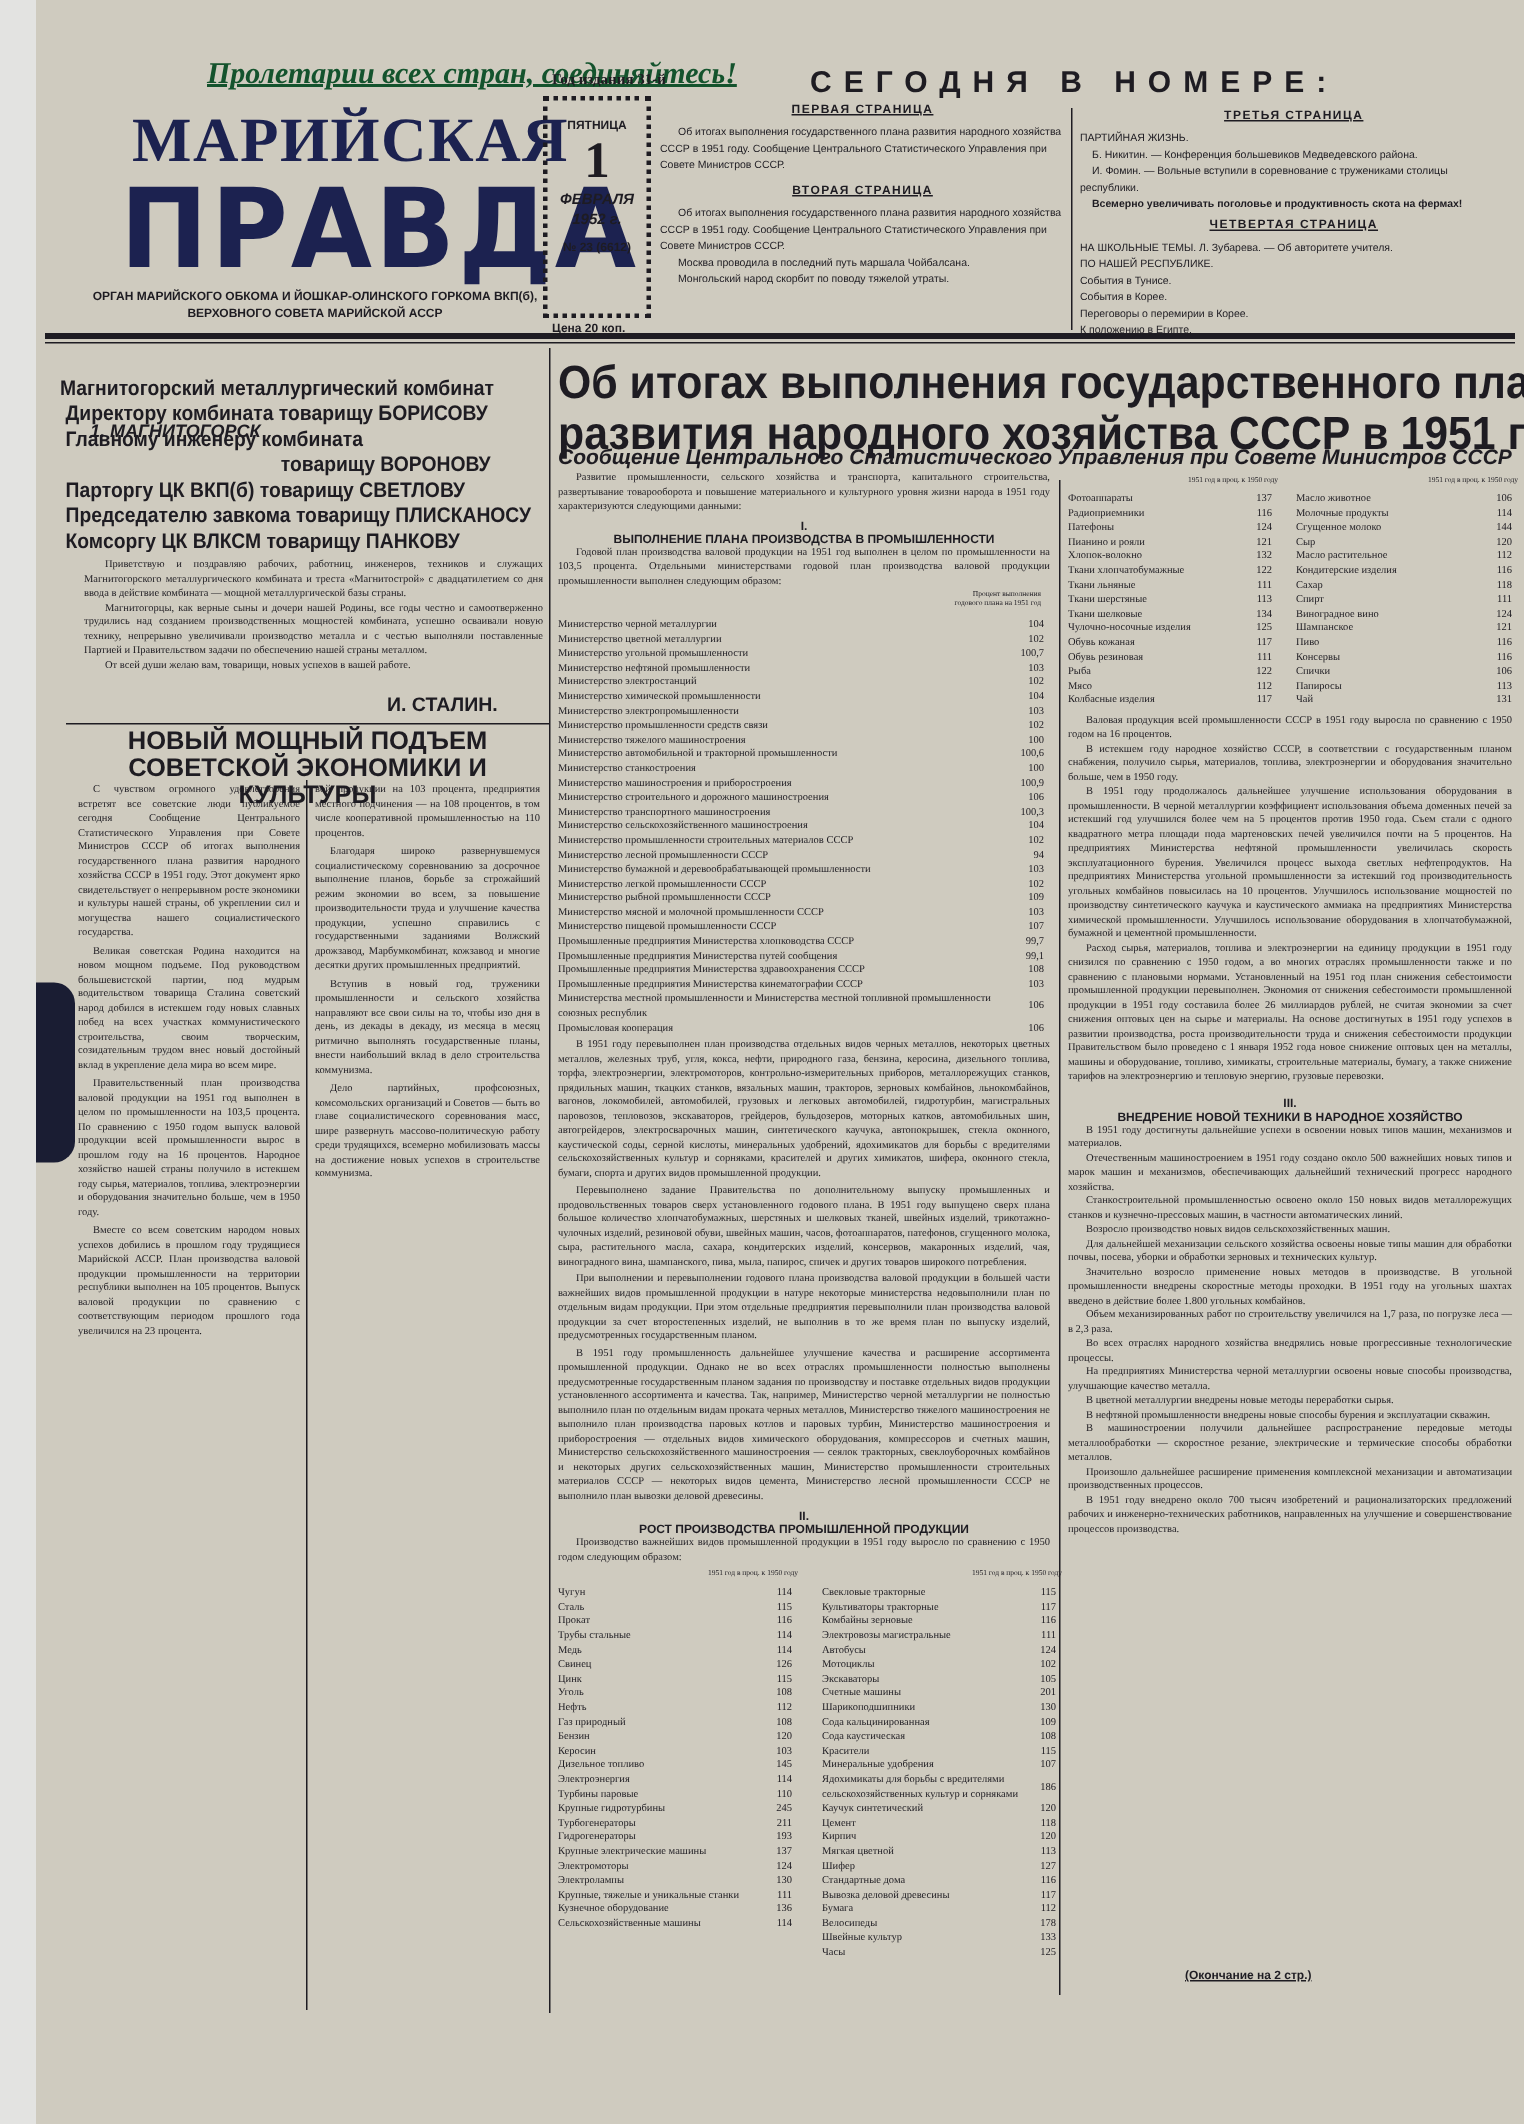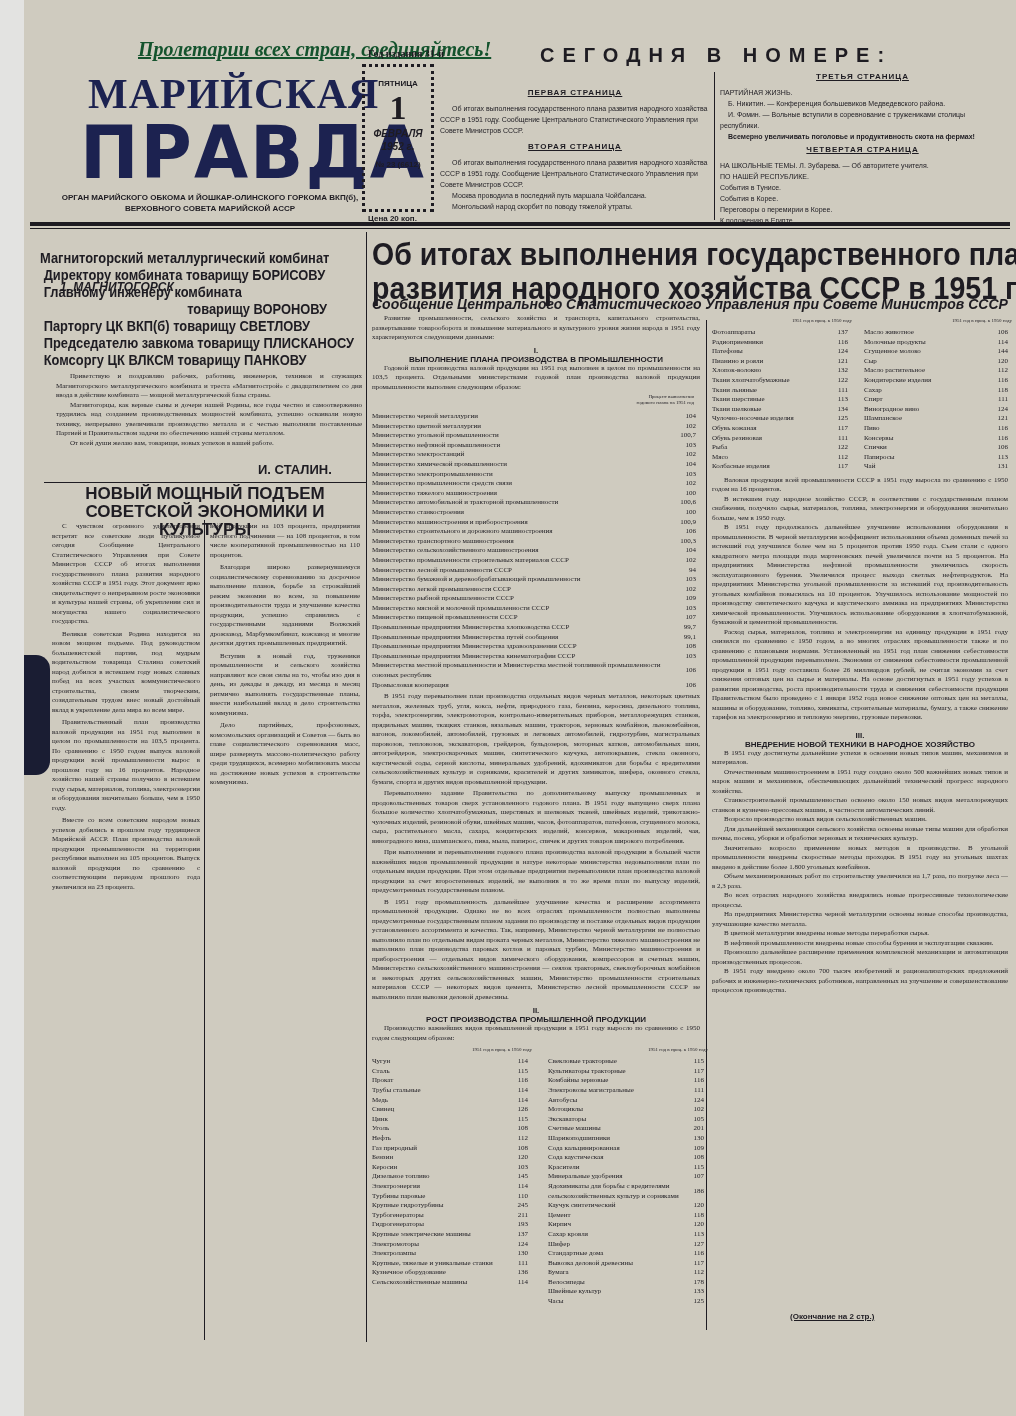--- a/index.html
+++ b/index.html
@@ -55,21 +55,21 @@
 <div class="abs datebox">
   <div class="dow">ПЯТНИЦА</div>
   <div class="day">1</div>
   <div class="mon">ФЕВРАЛЯ</div>
   <div class="yr">1952 г.</div>
   <div class="no">№ 23 (6612)</div>
 </div>
 <div class="abs price">Цена 20 коп.</div>
 
 <div class="abs today-title">СЕГОДНЯ В НОМЕРЕ:</div>
-<div class="abs" style="left:440px;top:88px;width:270px;">
+<div class="abs" style="left:440px;top:68px;width:270px;">
   <div class="toc-h">ПЕРВАЯ СТРАНИЦА</div>
   <div class="toc-t" style="margin-top:6px;text-indent:12px;">Об итогах выполнения государственного плана развития народного хозяйства СССР в 1951 году. Сообщение Центрального Статистического Управления при Совете Министров СССР.</div>
   <div class="toc-h" style="margin-top:6px;">ВТОРАЯ СТРАНИЦА</div>
   <div class="toc-t" style="margin-top:6px;text-indent:12px;">Об итогах выполнения государственного плана развития народного хозяйства СССР в 1951 году. Сообщение Центрального Статистического Управления при Совете Министров СССР.</div>
   <div class="toc-t" style="text-indent:12px;">Москва проводила в последний путь маршала Чойбалсана.</div>
   <div class="toc-t" style="text-indent:12px;">Монгольский народ скорбит по поводу тяжелой утраты.</div>
 </div>
 <div class="abs vline" style="left:714px;top:72px;width:1px;height:148px;"></div>
 <div class="abs" style="left:720px;top:72px;width:285px;">
   <div class="toc-h">ТРЕТЬЯ СТРАНИЦА</div>
@@ -430,21 +430,21 @@
             </tr>
             <tr>
               <td>Цемент</td>
               <td class="v">118</td>
             </tr>
             <tr>
               <td>Кирпич</td>
               <td class="v">120</td>
             </tr>
             <tr>
-              <td>Сахар кровля</td>
+              <td>Мягкая цветной</td>
               <td class="v">113</td>
             </tr>
             <tr>
               <td>Шифер</td>
               <td class="v">127</td>
             </tr>
             <tr>
               <td>Стандартные дома</td>
               <td class="v">116</td>
             </tr>
@@ -625,17 +625,18 @@
       <p class="body-txt" style="margin: 0px; text-indent: 12px;">Отечественным машиностроением в 1951 году создано около 500 важнейших новых типов и марок машин и механизмов, обеспечивающих дальнейший технический прогресс народного хозяйства.</p>
       <p class="body-txt" style="margin: 0px; text-indent: 12px;">Станкостроительной промышленностью освоено около 150 новых видов металлорежущих станков и кузнечно-прессовых машин, в частности автоматических линий.</p>
       <p class="body-txt" style="margin: 0px; text-indent: 12px;">Возросло производство новых видов сельскохозяйственных машин.</p>
       <p class="body-txt" style="margin: 0px; text-indent: 12px;">Для дальнейшей механизации сельского хозяйства освоены новые типы машин для обработки почвы, посева, уборки и обработки зерновых и технических культур.</p>
       <p class="body-txt" style="margin: 0px; text-indent: 12px;">Значительно возросло применение новых методов в производстве. В угольной промышленности внедрены скоростные методы проходки. В 1951 году на угольных шахтах введено в действие более 1.800 угольных комбайнов.</p>
       <p class="body-txt" style="margin: 0px; text-indent: 12px;">Объем механизированных работ по строительству увеличился на 1,7 раза, по погрузке леса — в 2,3 раза.</p>
       <p class="body-txt" style="margin: 0px; text-indent: 12px;">Во всех отраслях народного хозяйства внедрялись новые прогрессивные технологические процессы.</p>
       <p class="body-txt" style="margin: 0px; text-indent: 12px;">На предприятиях Министерства черной металлургии освоены новые способы производства, улучшающие качество металла.</p>
       <p class="body-txt" style="margin: 0px; text-indent: 12px;">В цветной металлургии внедрены новые методы переработки сырья.</p>
       <p class="body-txt" style="margin: 0px; text-indent: 12px;">В нефтяной промышленности внедрены новые способы бурения и эксплуатации скважин.</p>
+      <p class="body-txt" style="margin: 0px; text-indent: 12px;">В машиностроении получили дальнейшее распространение передовые методы металлообработки — скоростное резание, электрические и термические способы обработки металлов.</p>
       <p class="body-txt" style="margin: 0px; text-indent: 12px;">Произошло дальнейшее расширение применения комплексной механизации и автоматизации производственных процессов.</p>
       <p class="body-txt" style="margin: 0px; text-indent: 12px;">В 1951 году внедрено около 700 тысяч изобретений и рационализаторских предложений рабочих и инженерно-технических работников, направленных на улучшение и совершенствование процессов производства.</p>
     </div>
 </div>
 <div class="abs cont">(Окончание на 2 стр.)</div>
 
 </body></html>

